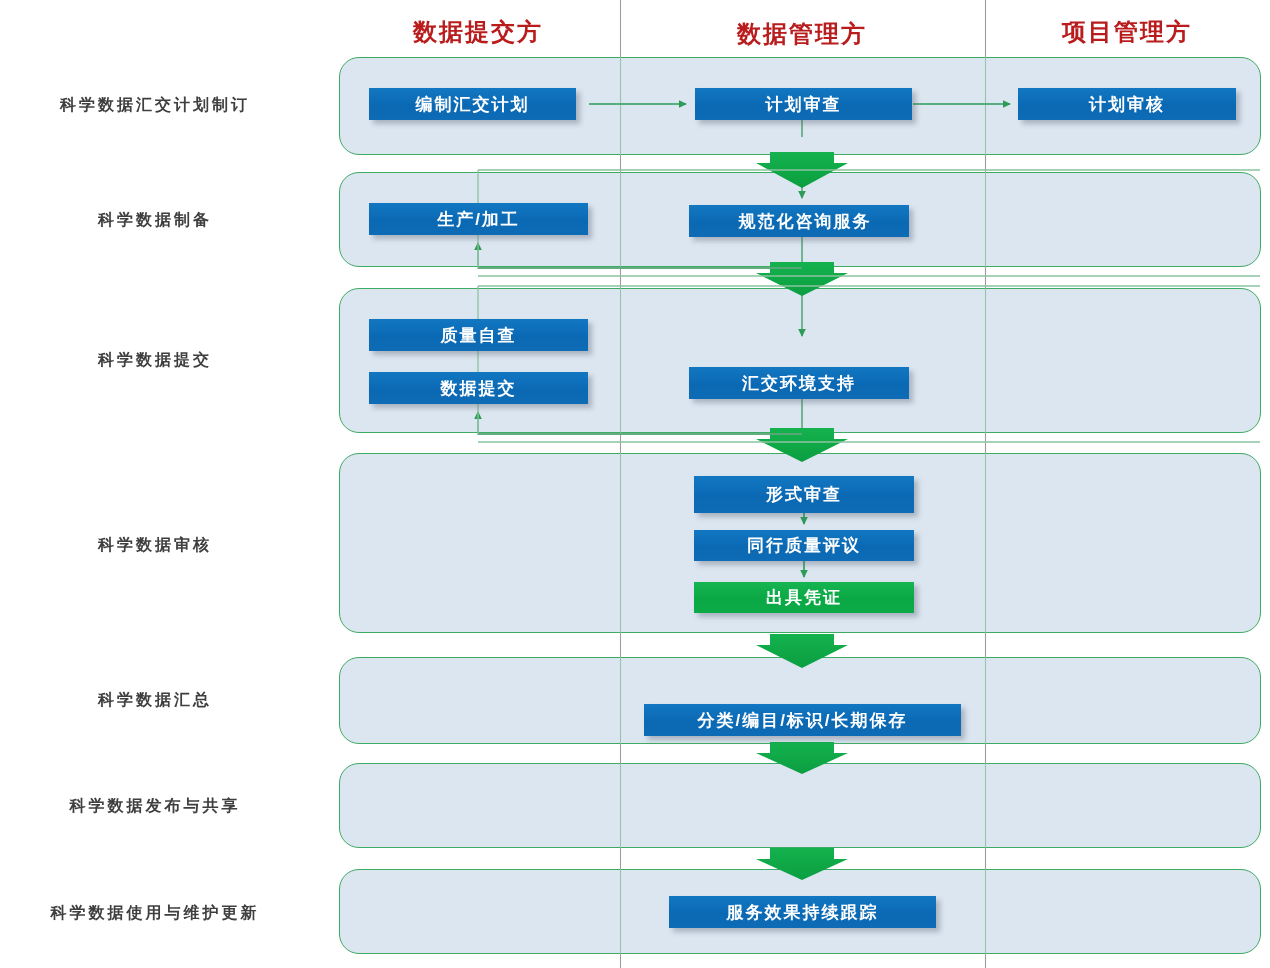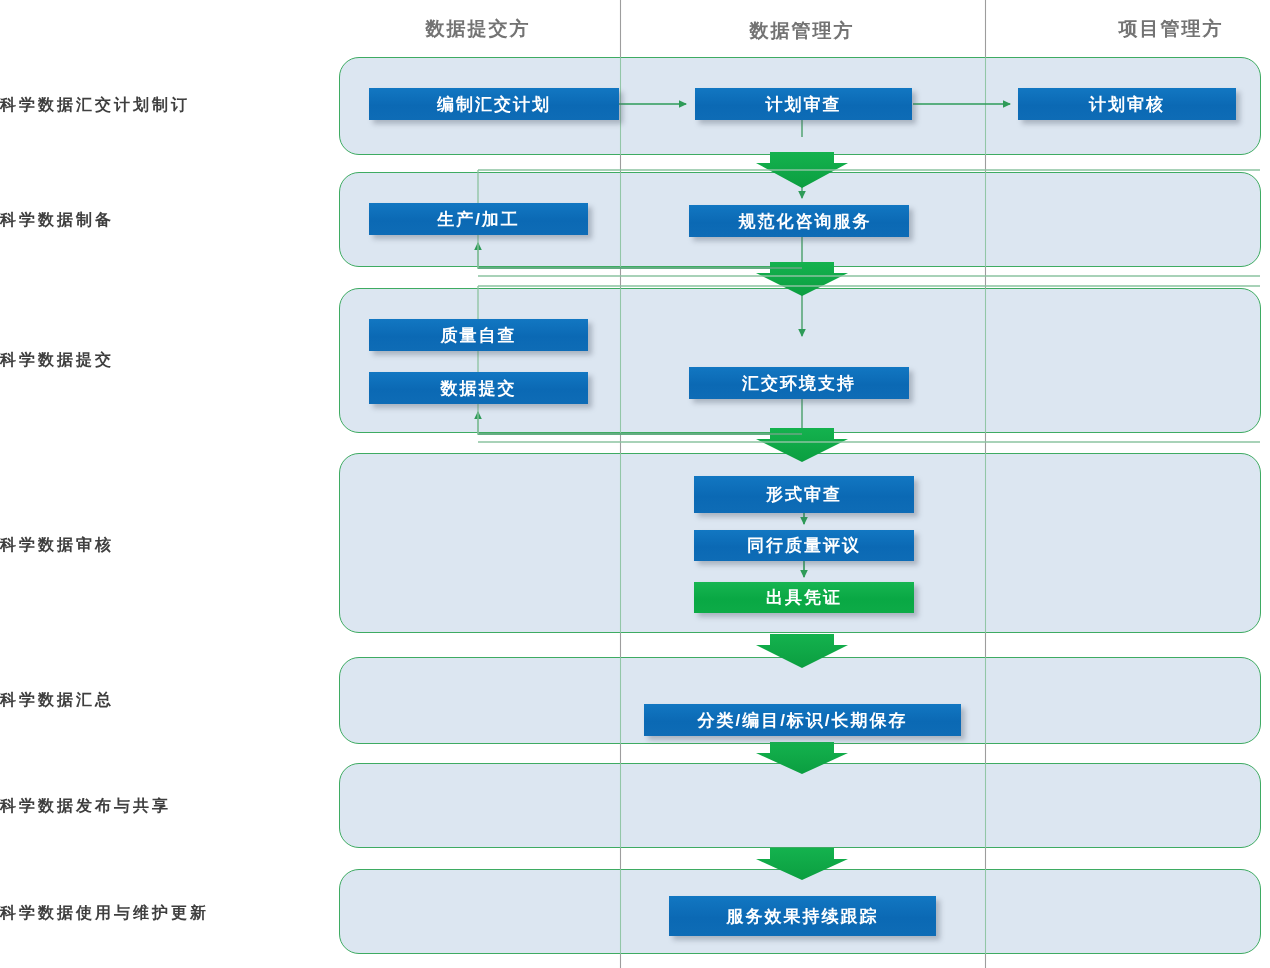--- a/index.html
+++ b/index.html
@@ -7,38 +7,38 @@
     width:1270px;height:968px;
     background:#ffffff;
     font-family:"Liberation Sans","DejaVu Sans",sans-serif;
     overflow:hidden;
   }
   #stage{position:relative;width:1270px;height:968px;}
 
   
   .col-head{
     position:absolute;
-    font-size:19px;
+    font-size:24px;
     font-weight:bold;
-    color:#737373;
+    color:#b91c1c;
     letter-spacing:2px;
     text-align:left;
     white-space:nowrap;
     transform:translateX(-50%);
   }
 
   
   .row-label{
     position:absolute;
     right:1010px;      
     font-size:16px;
     font-weight:bold;
     color:#3f3f3f;
     letter-spacing:3px;
-    text-align:left;
+    text-align:center;
     white-space:nowrap;
   }
 
   
   .band{
     position:absolute;
     background:#dce6f1;
     border:1.3px solid #3eab62;
     border-radius:20px;
     box-sizing:border-box;
@@ -88,21 +88,21 @@
     <g stroke="#8c8c8c" stroke-width="1.1" opacity="0.85">
       <line x1="620.5" y1="0" x2="620.5" y2="968"></line>
     </g>
     <g stroke="#8c8c8c" stroke-width="1.1" opacity="0.85">
       <line x1="985.5" y1="0" x2="985.5" y2="968"></line>
     </g>
   </svg>
 
   <div class="col-head" style="left:478px;top:16px;">数据提交方</div>
   <div class="col-head" style="left:802px;top:18px;font-family:Liberation Serif, serif;">数据管理方</div>
-  <div class="col-head" style="left:1127px;top:16px;margin-left:44px;">项目管理方</div>
+  <div class="col-head" style="left:1127px;top:16px;">项目管理方</div>
 
   <div class="band" style="left:339px;top:57px;width:922px;height:98px;"></div>
   <div class="band" style="left:339px;top:172px;width:922px;height:95px;"></div>
   <div class="band" style="left:339px;top:288px;width:922px;height:145px;"></div>
   <div class="band" style="left:339px;top:453px;width:922px;height:180px;"></div>
   <div class="band" style="left:339px;top:657px;width:922px;height:87px;"></div>
   <div class="band" style="left:339px;top:763px;width:922px;height:85px;"></div>
   <div class="band" style="left:339px;top:869px;width:922px;height:85px;"></div>
 
   <div class="row-label" style="left:0;width:310px;top:95px;">科学数据汇交计划制订</div>
@@ -180,21 +180,21 @@
 
     <g stroke="#5aa87a" stroke-width="1.3" fill="none">
       <path d="M802,434 L478,434 L478,412" marker-end="url(#thinArrow)"></path>
       <line x1="478" y1="434" x2="802" y2="434"></line>
       <path d="M478,434 L478,286" stroke="#8bc3a0"></path>
       <line x1="478" y1="286" x2="1260" y2="286" stroke="#8bc3a0"></line>
       <line x1="478" y1="442" x2="1260" y2="442" stroke="#8bc3a0"></line>
     </g>
   </svg>
 
-  <div class="node blue" style="left:369px;top:88px;width:250px;height:32px;">编制汇交计划</div>
+  <div class="node blue" style="left:369px;top:88px;width:207px;height:32px;">编制汇交计划</div>
 
   <div class="node blue" style="left:695px;top:88px;width:217px;height:32px;">计划审查</div>
 
   <div class="node blue" style="left:1018px;top:88px;width:218px;height:32px;">计划审核</div>
 
   <div class="node blue" style="left:369px;top:203px;width:219px;height:32px;">生产/加工</div>
 
   <div class="node blue" style="left:689px;top:205px;width:220px;height:32px;padding-left:12px;">规范化咨询服务</div>
 
   <div class="node blue" style="left:369px;top:319px;width:219px;height:32px;">质量自查</div>
@@ -205,15 +205,15 @@
 
   <div class="node blue" style="left:694px;top:476px;width:220px;height:37px;">形式审查</div>
 
   <div class="node blue" style="left:694px;top:530px;width:220px;height:31px;">同行质量评议</div>
 
   <div class="node green" style="left:694px;top:582px;width:220px;height:31px;">出具凭证</div>
 
   <div class="node blue" style="left:644px;top:704px;width:317px;height:32px;">分类/编目/标识/长期保存</div>
 
 
-  <div class="node blue" style="left:669px;top:896px;width:267px;height:40px;">服务效果持续跟踪</div>
+  <div class="node blue" style="left:669px;top:896px;width:267px;height:32px;">服务效果持续跟踪</div>
 
 </div>
 
 </body></html>

